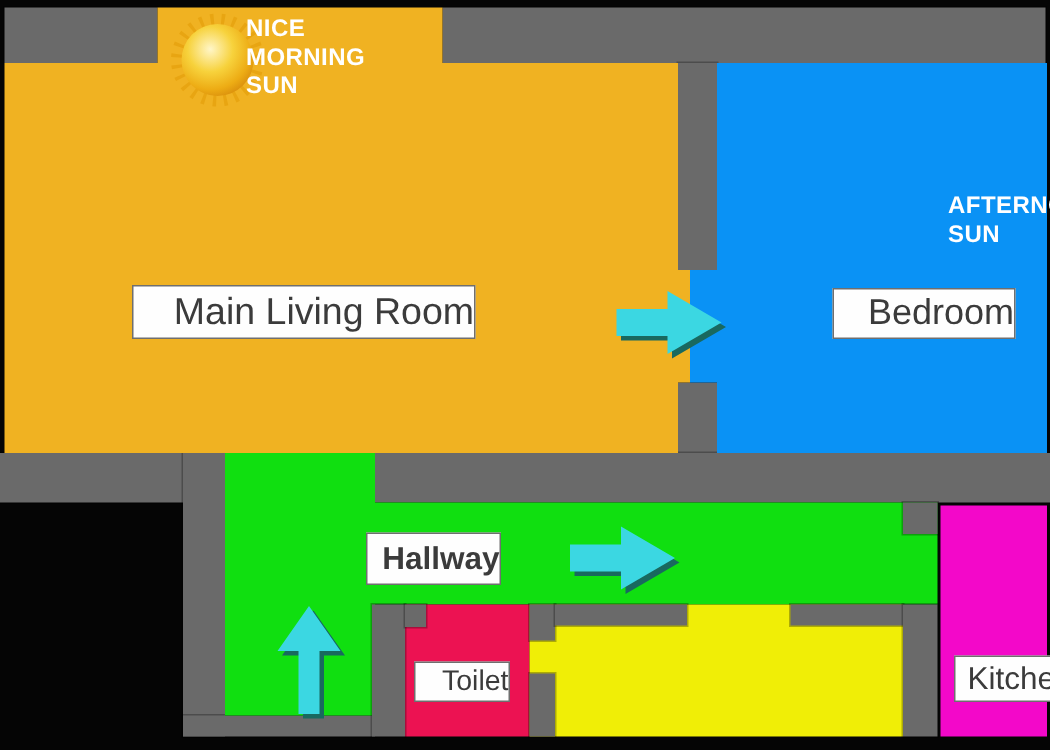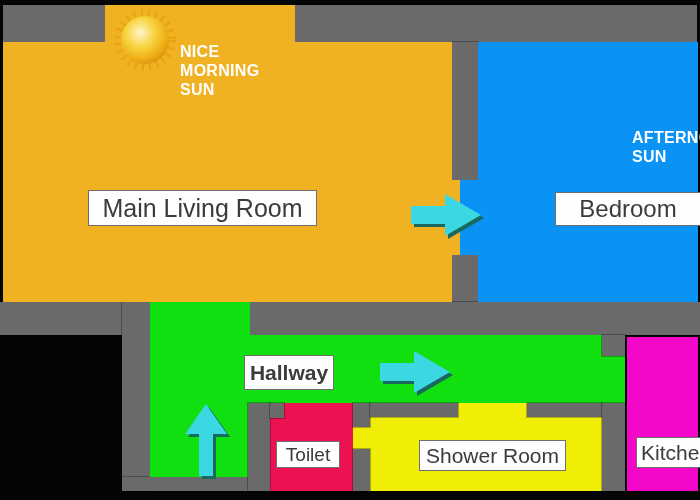--- a/index.html
+++ b/index.html
@@ -14,21 +14,21 @@
     box-shadow:0 0 0 1px rgba(0,0,0,0.28);
   }
   .room{position:absolute;}
   .room.living{background:var(--c-living_room,#F0B222);}
   .room.bedroom{background:var(--c-bedroom,#0A92F5);}
   .room.hallway{background:var(--c-hallway,#10DF10);}
   .room.toilet{background:var(--c-toilet,#EC1252);}
   .room.shower{background:var(--c-shower_room,#F0EE06);}
   .room.kitchen{background:var(--c-kitchen,#F308C9);}
   .room-label{
-    position:absolute;display:flex;align-items:center;justify-content:center;
+    position:absolute;display:flex;align-items:center;justify-content:flex-end;
     background:var(--c-label_bg,#FEFEFE);
     border:1px solid var(--c-label_border,#6F6F6F);
     color:var(--c-label_text,#3B3B3B);
     white-space:nowrap;box-sizing:border-box;line-height:1;
   }
   .annotation{
     position:absolute;color:var(--c-annotation_text,#FFFFFF);
     font-weight:bold;font-size:16px;line-height:19px;letter-spacing:.3px;
     white-space:pre-line;
   }
@@ -75,40 +75,37 @@
         <stop offset="0%" stop-color="#FFF6C8"></stop>
         <stop offset="45%" stop-color="#F7D23C"></stop>
         <stop offset="80%" stop-color="#EDAC14"></stop>
         <stop offset="100%" stop-color="#D98E0C"></stop>
       </radialGradient>
     </defs>
     <circle cx="33" cy="34" r="27" fill="none" stroke-width="8" stroke-dasharray="2.2 5" style="stroke:var(--c-sun,#E8A512)"></circle>
     <circle cx="33" cy="34" r="24" fill="url(#sg)"></circle>
   </svg>
 
-  <div class="annotation" style="left:180px;top:10px;margin-top:32px;">NICE
+  <div class="annotation" style="left:164px;top:10px;">NICE
 MORNING
 SUN</div>
   <div class="annotation" style="left:632px;top:128px;">AFTERNOON
 SUN</div>
 
   <div class="room-label" style="left:88px;top:190px;width:229px;height:36px;font-size:25px;">
     <span>Main Living Room</span>
   </div>
-  <div class="room-label" style="left:555px;top:192px;width:146px;height:34px;font-size:24px;">
+  <div class="room-label" style="left:555px;top:192px;width:122px;height:34px;font-size:24px;">
     <span>Bedroom</span>
   </div>
   <div class="room-label" style="left:244px;top:355px;width:90px;height:35px;font-size:21px;font-weight:bold;">
     <span>Hallway</span>
   </div>
   <div class="room-label" style="left:276px;top:441px;width:64px;height:27px;font-size:19px;">
     <span>Toilet</span>
-  </div>
-  <div class="room-label" style="left:419px;top:440px;width:147px;height:31px;font-size:21px;">
-    <span>Shower Room</span>
   </div>
   <div class="room-label" style="left:636px;top:437px;width:80px;height:31px;font-size:21px;">
     <span>Kitchen</span>
   </div>
 
   <svg class="arrow-svg" style="left:409px;top:192px;" width="76" height="48" viewBox="0 0 76 48">
     <polygon points="5,17 39,17 39,5 75,26 39,47 39,35 5,35" style="fill:var(--c-arrow_shadow,#19695F)"></polygon>
     <polygon points="2,14 36,14 36,2 72,23 36,44 36,32 2,32" style="fill:var(--c-arrow,#3BD7E2)"></polygon>
   </svg>
   <svg class="arrow-svg" style="left:378px;top:349px;" width="76" height="48" viewBox="0 0 76 48">

